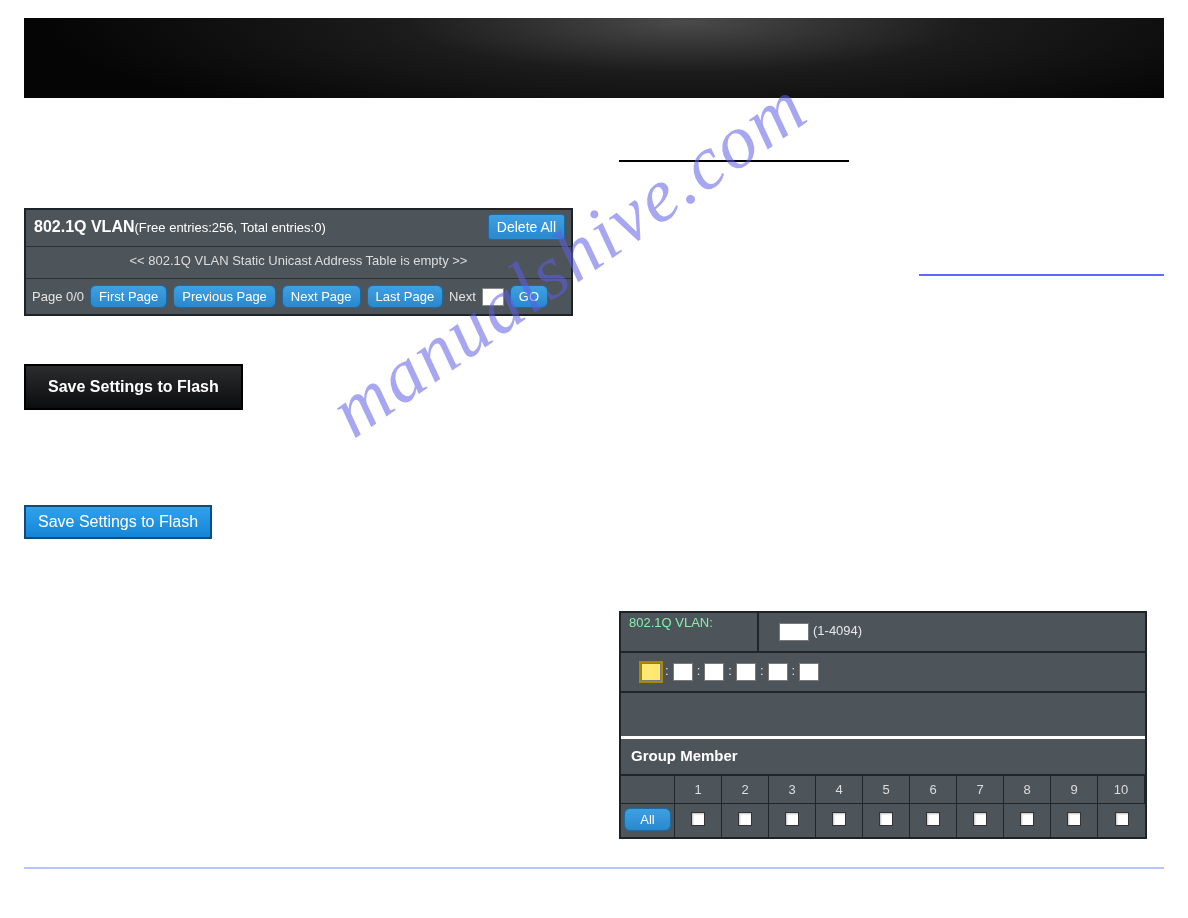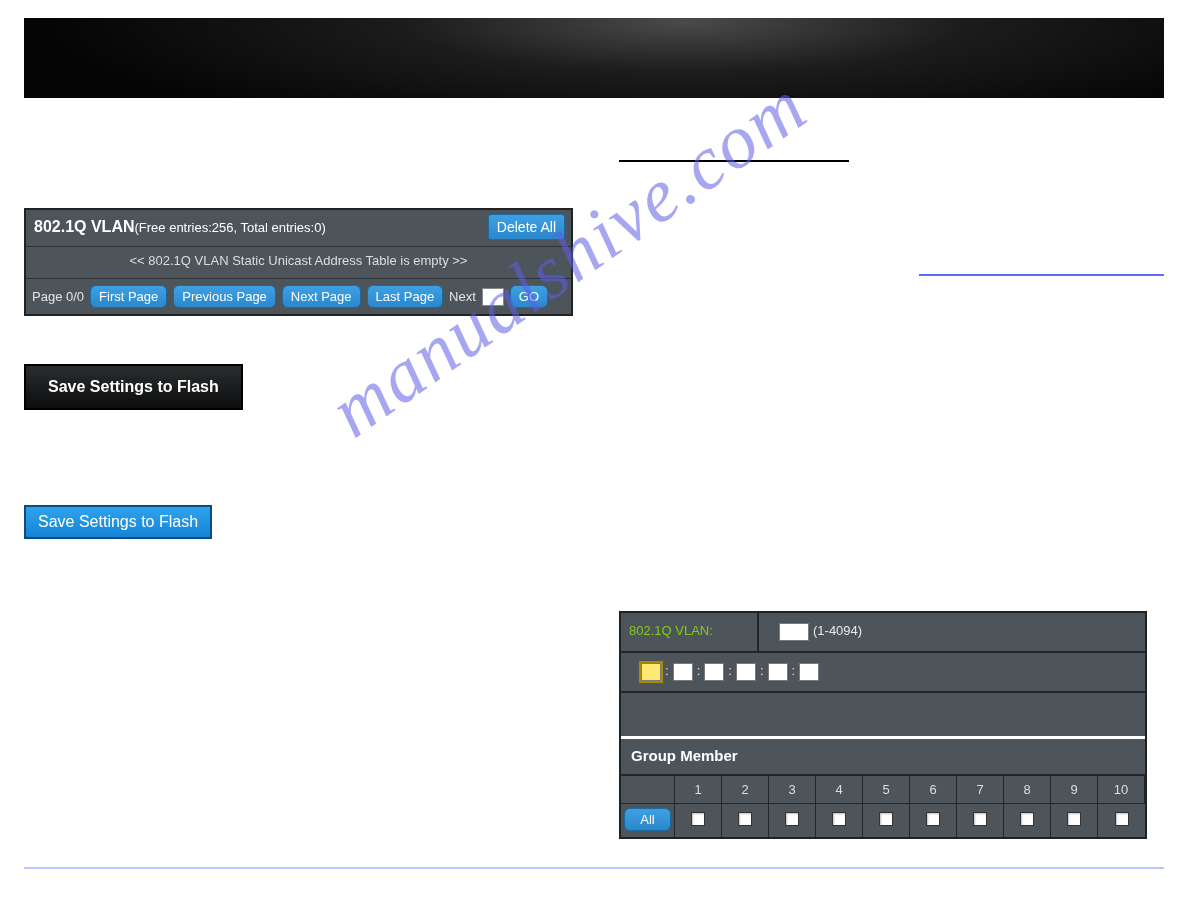--- a/index.html
+++ b/index.html
@@ -146,23 +146,23 @@
     font-size: 15px;
     padding: 8px 10px 10px 10px;
     border-bottom: 2px solid #22262a;
   }
   .mcast-row {
     display: flex;
     border-bottom: 2px solid #22262a;
   }
   .mcast-row .lblcell {
     width: 120px;
-    padding: 10px 8px;
+    padding: 2px 8px;
     border-right: 2px solid #22262a;
-    color: #84cc16;
+    color: #86efac;
     font-size: 13px;
   }
   .mcast-row .valcell {
     flex: 1;
     padding: 10px 20px;
     display: flex;
     align-items: flex-start;
     gap: 4px;
   }
   .tinybox {

